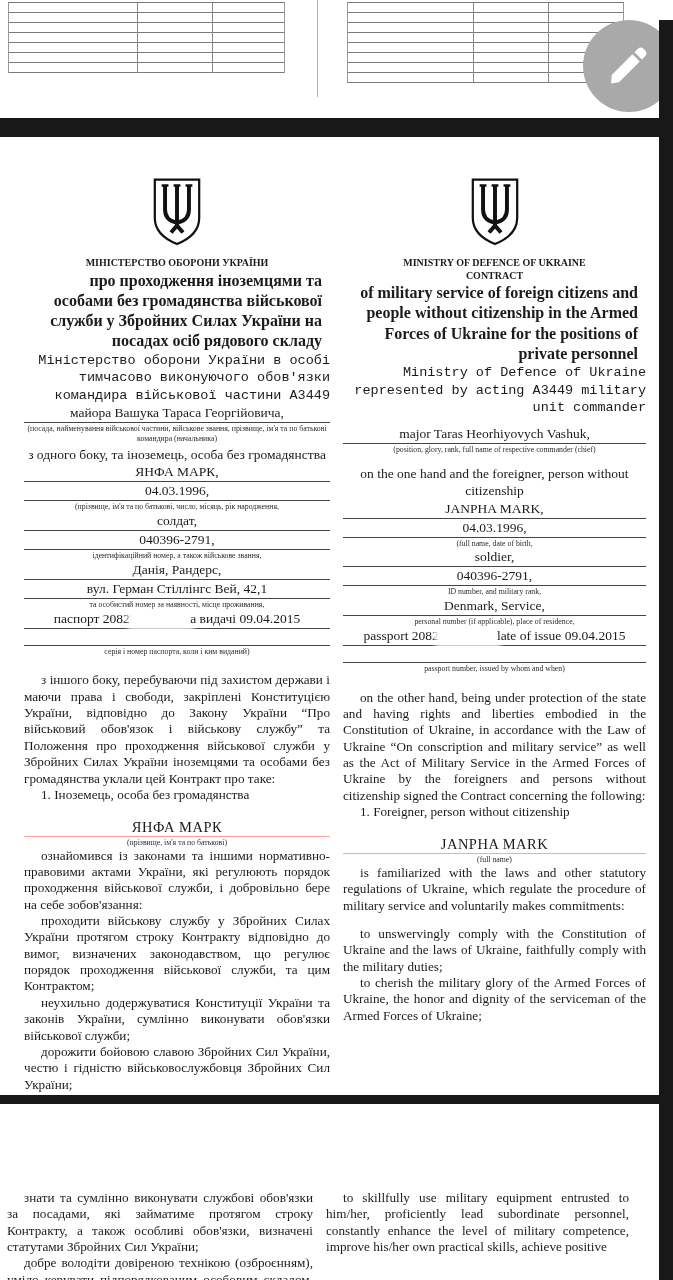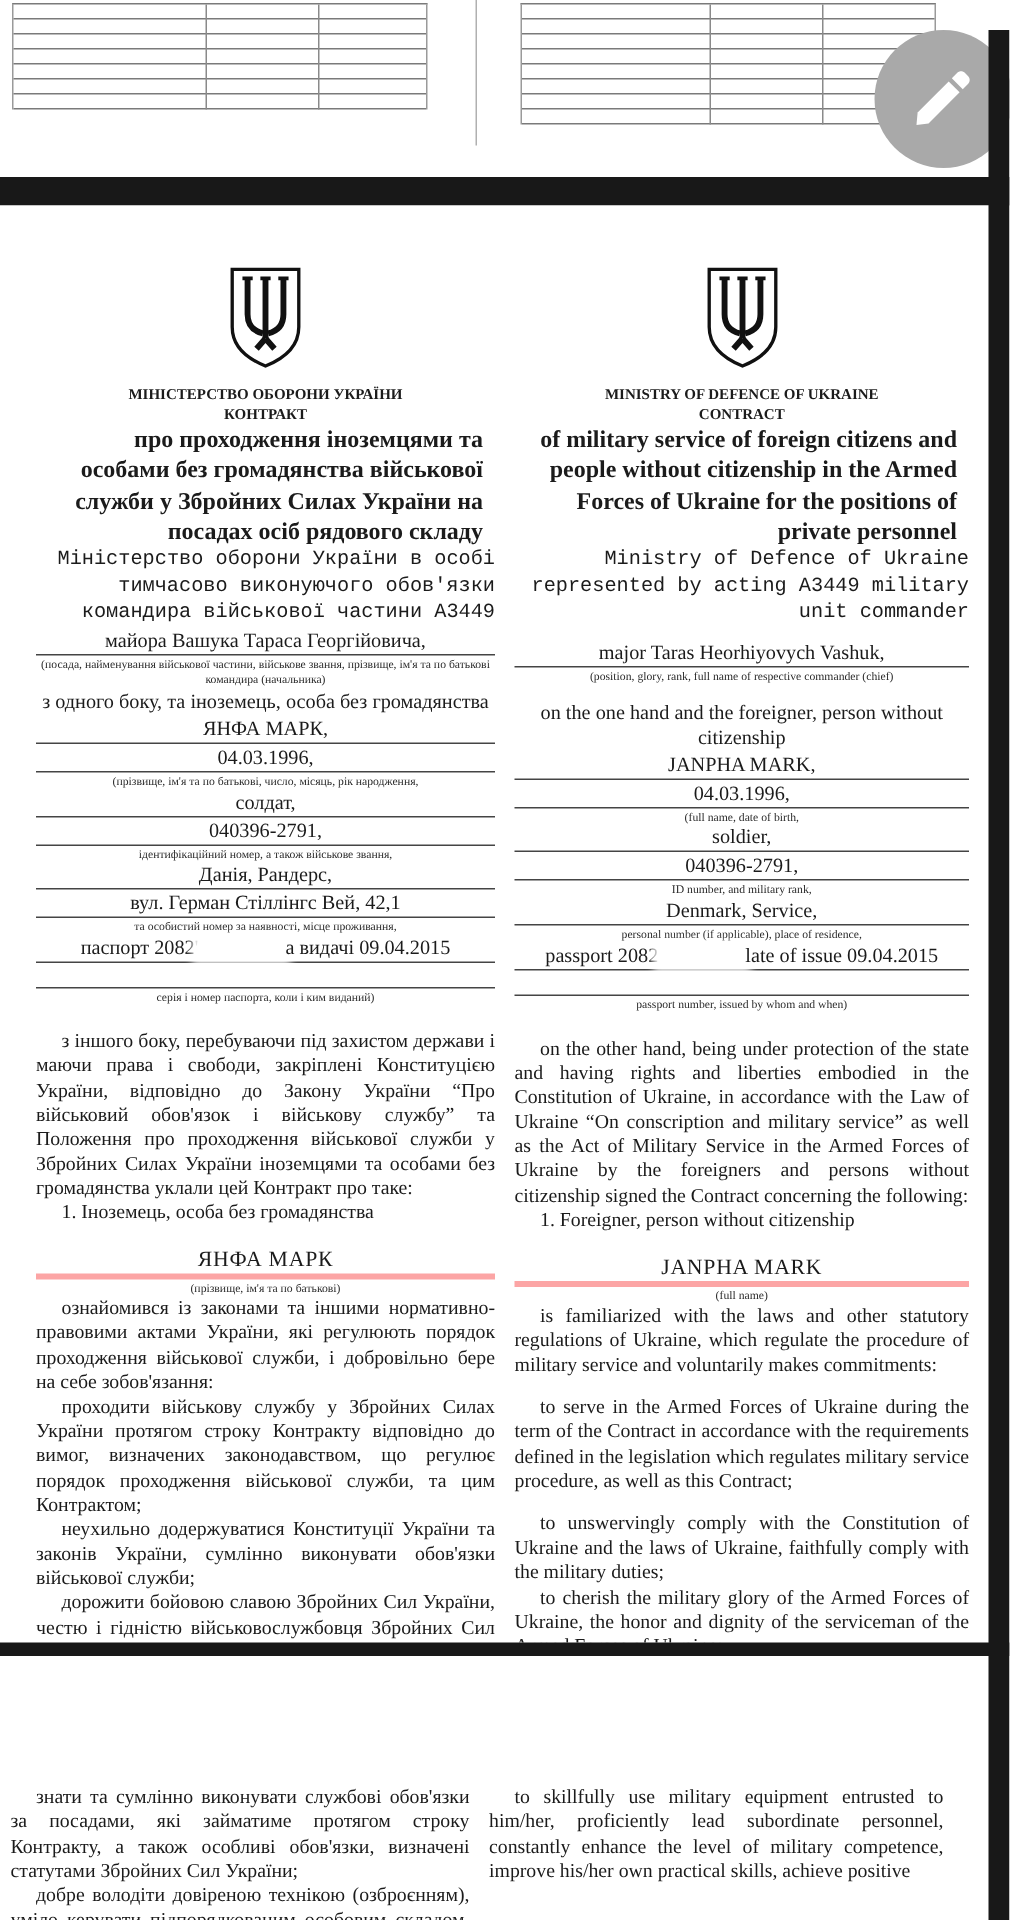--- a/index.html
+++ b/index.html
@@ -45,21 +45,21 @@
   .plain{text-align:center;font-size:13.5px;line-height:1.3;margin-top:2px;}
   .cap{text-align:center;font-size:7.8px;line-height:1.25;color:#2b2b2b;margin-top:1px;}
   .redact{display:inline-block;width:58px;height:12px;background:#fff;box-shadow:0 0 5px 4px #fff;vertical-align:middle;}
   .para{
     text-align:justify;text-indent:17px;font-size:13.2px;line-height:1.24;margin:0;
   }
   .para-block{margin-top:12px;}
   .gap-s{height:8px;}
   .gap-m{height:16px;}
   .name-h{
-    text-align:center;font-size:14.5px;border-bottom:4px solid #fca5a5;
+    text-align:center;font-size:14.5px;border-bottom:1px solid #fca5a5;
     margin-top:16px;letter-spacing:0.5px;
   }
   .list-line{font-size:13.2px;margin:0;padding-left:17px;}
   
   .bottom-strip{
     position:absolute;top:1104px;left:0;width:673px;height:176px;background:#fff;
     display:flex;gap:13px;box-sizing:border-box;padding:86px 20px 0 7px;overflow:hidden;
   }
 </style>
 </head>
@@ -114,21 +114,20 @@
         <g fill="none" stroke="#111" stroke-width="4.6">
           <path d="M30,10 V57"></path>
           <path d="M16,10 V38 Q16,50 28,53"></path>
           <path d="M44,10 V38 Q44,50 32,53"></path>
           <path d="M30,57 L23,65 M30,57 L37,65"></path>
           <path d="M12,10 H20 M26,10 H34 M40,10 H48" stroke-width="3"></path>
         </g>
       </svg>
     </div>
     <div class="title">МІНІСТЕРСТВО ОБОРОНИ УКРАЇНИ</div>
-    <div class="title">КОНТРАКТ</div>
     <div class="subtitle">про проходження іноземцями та особами без громадянства військової служби у Збройних Силах України на посадах осіб рядового складу</div>
     <div class="intro">Міністерство оборони України в особі тимчасово виконуючого обов'язки командира військової частини А3449</div>
 
     <div class="val">майора Вашука Тараса Георгійовича,</div>
     <div class="cap">(посада, найменування військової частини, військове звання, прізвище, ім'я та по батькові командира (начальника)</div>
     <div class="plain">з одного боку, та іноземець, особа без громадянства</div>
     <div class="val">ЯНФА МАРК,</div>
     <div class="val">04.03.1996,</div>
     <div class="cap">(прізвище, ім'я та по батькові, число, місяць, рік народження,</div>
     <div class="val">солдат,</div>
@@ -192,21 +191,20 @@
     <div class="val" style="min-height:15px;"></div>
     <div class="cap">passport number, issued by whom and when)</div>
 
     <div class="gap-m"></div>
     <p class="para">on the other hand, being under protection of the state and having rights and liberties embodied in the Constitution of Ukraine, in accordance with the Law of Ukraine “On conscription and military service” as well as the Act of Military Service in the Armed Forces of Ukraine by the foreigners and persons without citizenship signed the Contract concerning the following:</p>
     <p class="list-line">1.   Foreigner, person without citizenship</p>
 
     <div class="name-h">JANPHA MARK</div>
     <div class="cap">(full name)</div>
     <p class="para">is familiarized with the laws and other statutory regulations of Ukraine, which regulate the procedure of military service and voluntarily makes commitments:</p>
-    <p class="para para-block">to serve in the Armed Forces of Ukraine during the term of the Contract in accordance with the requirements defined in the legislation which regulates military service procedure, as well as this Contract;</p>
     <p class="para para-block">to unswervingly comply with the Constitution of Ukraine and the laws of Ukraine, faithfully comply with the military duties;</p>
     <p class="para">to cherish the military glory of the Armed Forces of Ukraine, the honor and dignity of the serviceman of the Armed Forces of Ukraine;</p>
   </div>
 </div>
 
 <div class="band2"></div>
 
 <div class="bottom-strip">
   <div class="col">
     <p class="para">знати та сумлінно виконувати службові обов'язки за посадами, які займатиме протягом строку Контракту, а також особливі обов'язки, визначені статутами Збройних Сил України;</p>

